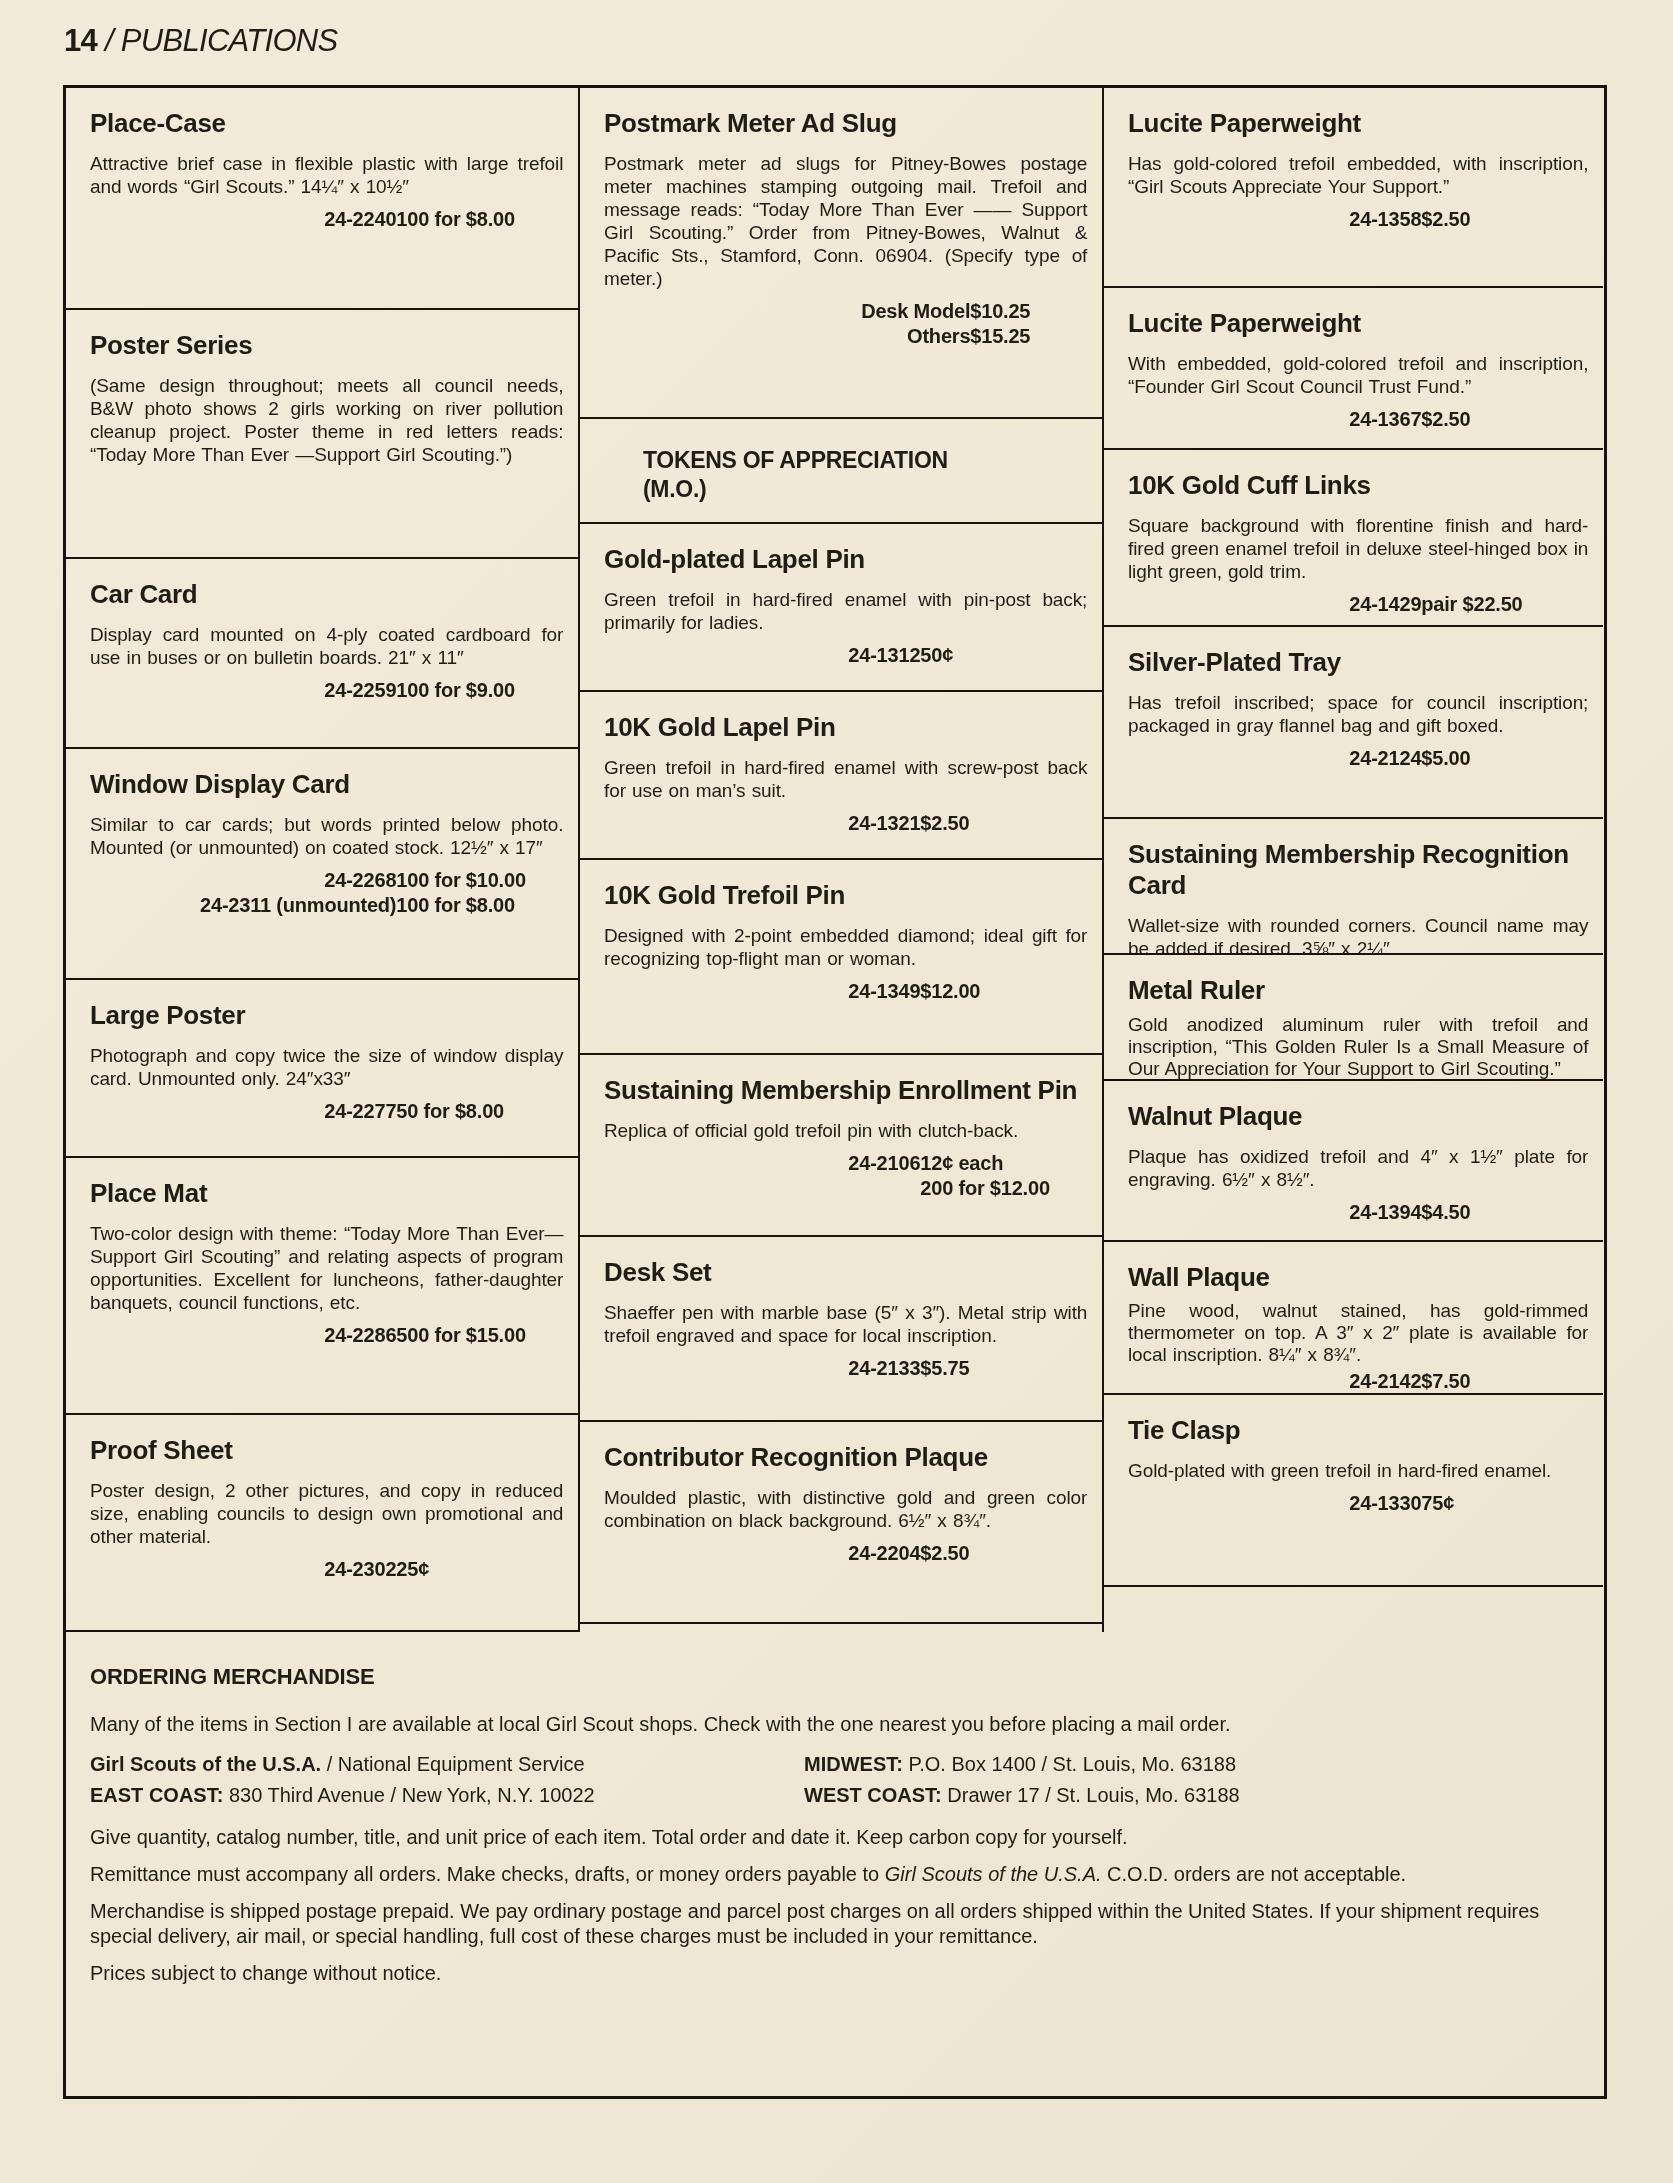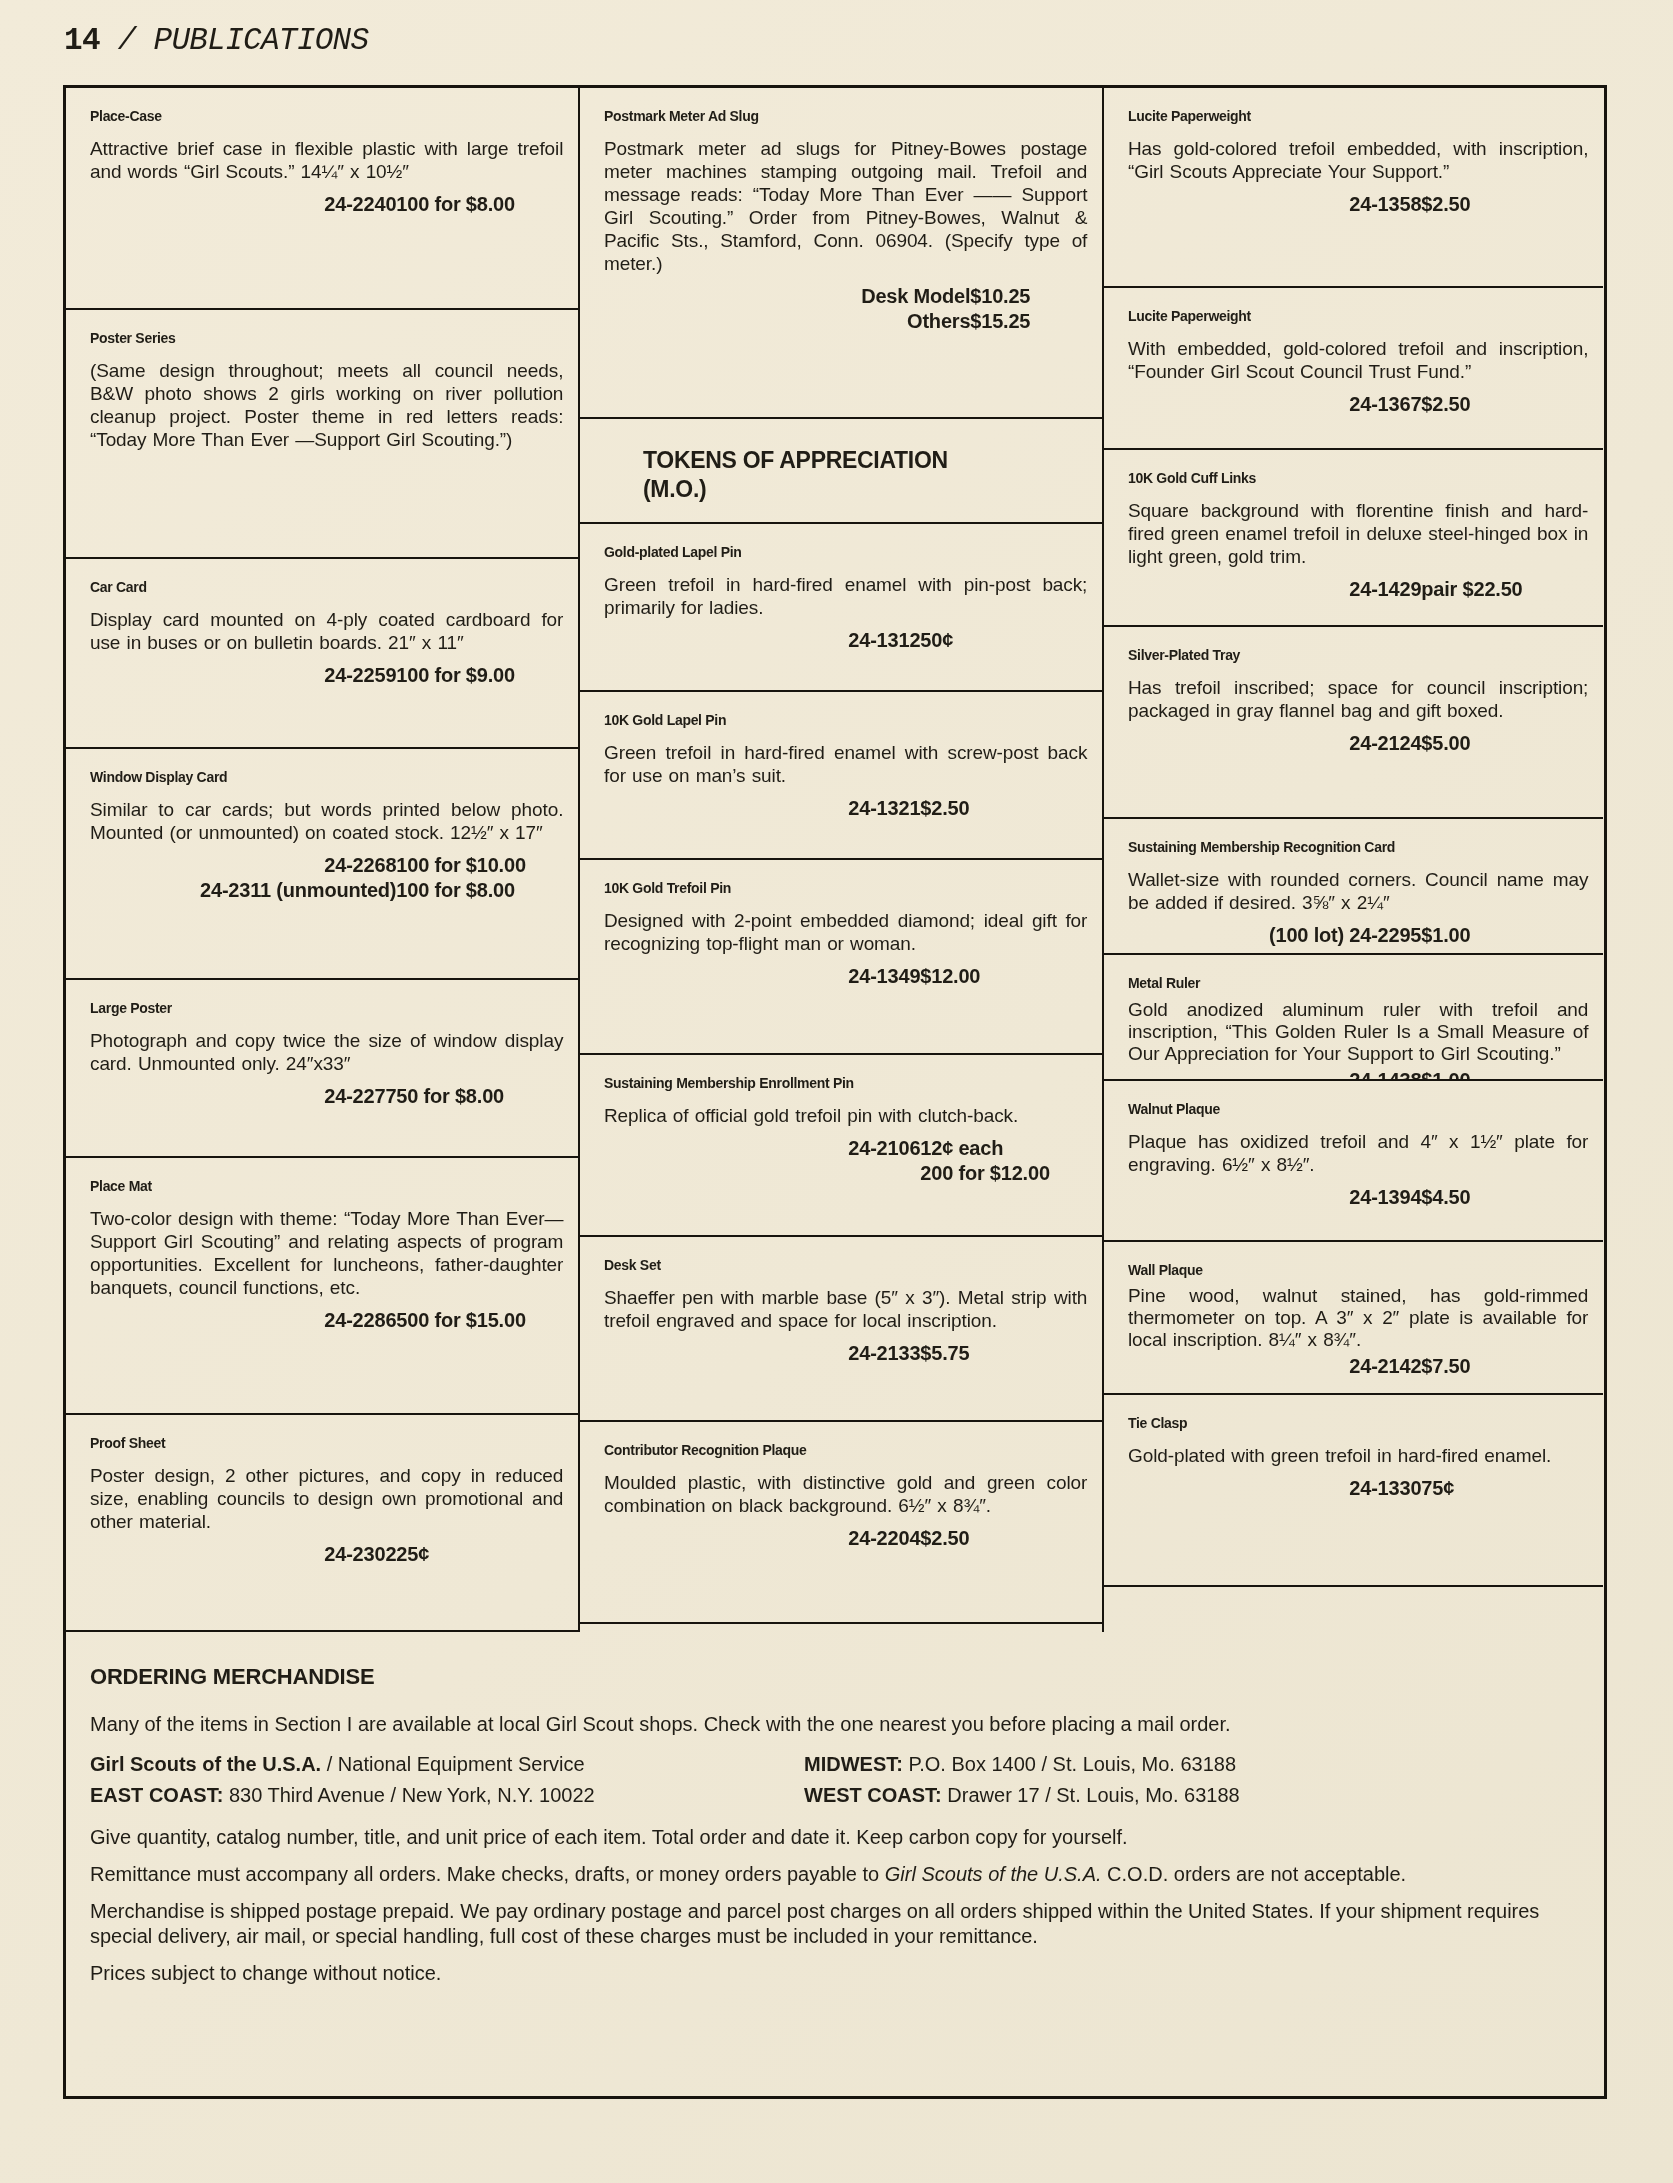--- a/index.html
+++ b/index.html
@@ -10,21 +10,21 @@
     color:#201d16;
     -webkit-font-smoothing:antialiased;
   }
   .page{
     position:relative;width:1673px;height:2183px;
     background:linear-gradient(135deg,#f2ebd9 0%,#efe8d5 55%,#ece5d1 100%);
     overflow:hidden;
   }
   .page-header{
     position:absolute;left:64px;top:23px;
-    font-size:31px;letter-spacing:-0.7px;white-space:nowrap;font-family:Liberation Mono, monospace;
+    font-size:31px;letter-spacing:-0.7px;white-space:nowrap;
   }
   .page-number{font-weight:bold;font-style:normal;}
   .page-section{font-style:italic;font-weight:normal;}
   .catalog-box{
     position:absolute;left:63px;top:85px;
     width:1544px;height:2014px;
     border:3.3px solid #17140e;
     box-sizing:border-box;
   }
   .columns-row{display:flex;}
@@ -32,21 +32,21 @@
   .col-1{width:514px;border-right:2.7px solid #17140e;}
   .col-2{width:524px;border-right:2.7px solid #17140e;}
   .col-3{width:499px;}
   .cell{
     box-sizing:border-box;
     border-bottom:2.7px solid #17140e;
     padding:20px 14.7px 0 24px;
     overflow:hidden;
   }
   .item-title{
-    font-size:14px;font-weight:bold;letter-spacing:-0.3px;
+    font-size:26px;font-weight:bold;letter-spacing:-0.3px;
     margin:0 0 13.3px 0;
   }
   .item-desc{
     font-size:19px;line-height:23px;letter-spacing:-0.1px;
     text-align:justify;margin:0;word-spacing:1px;
   }
   .priceline{
     display:flex;justify-content:flex-end;
     font-size:20px;font-weight:bold;letter-spacing:-0.2px;
     margin-top:9.3px;

